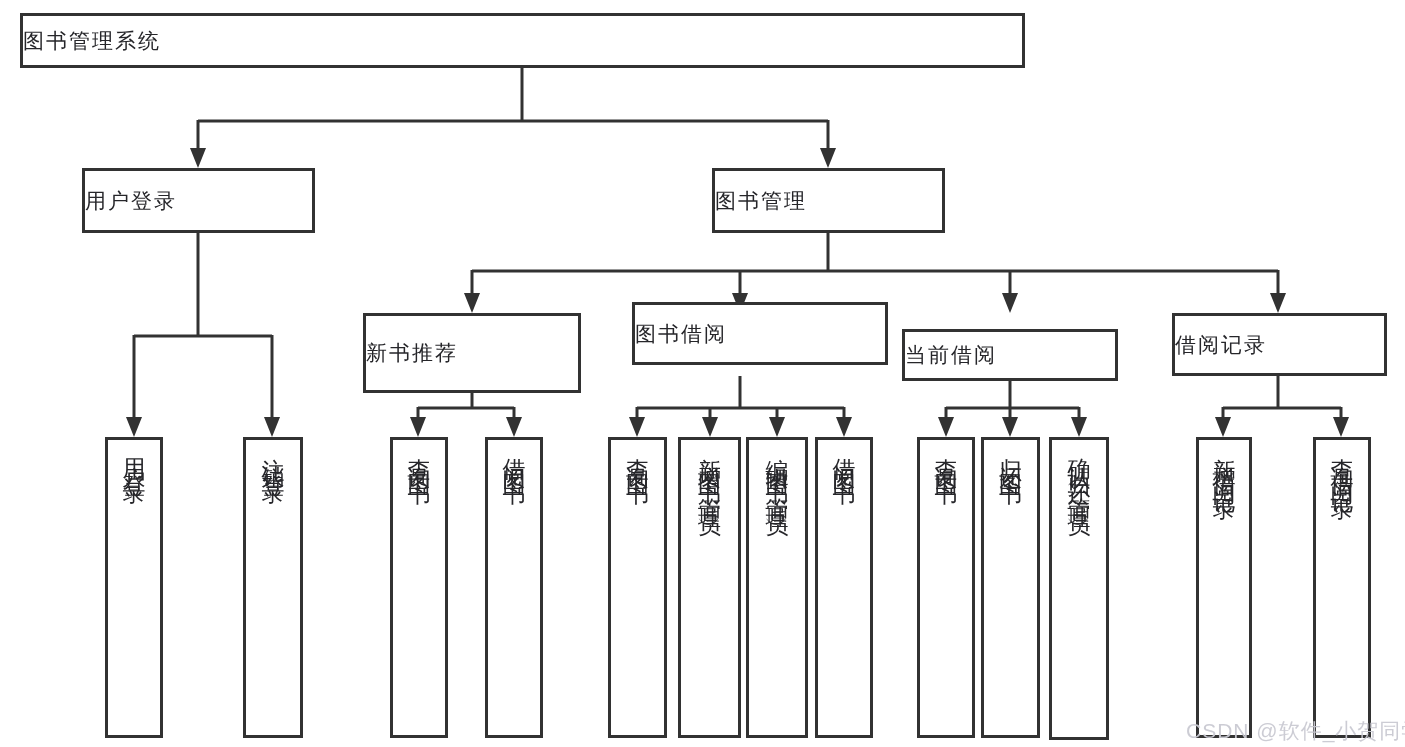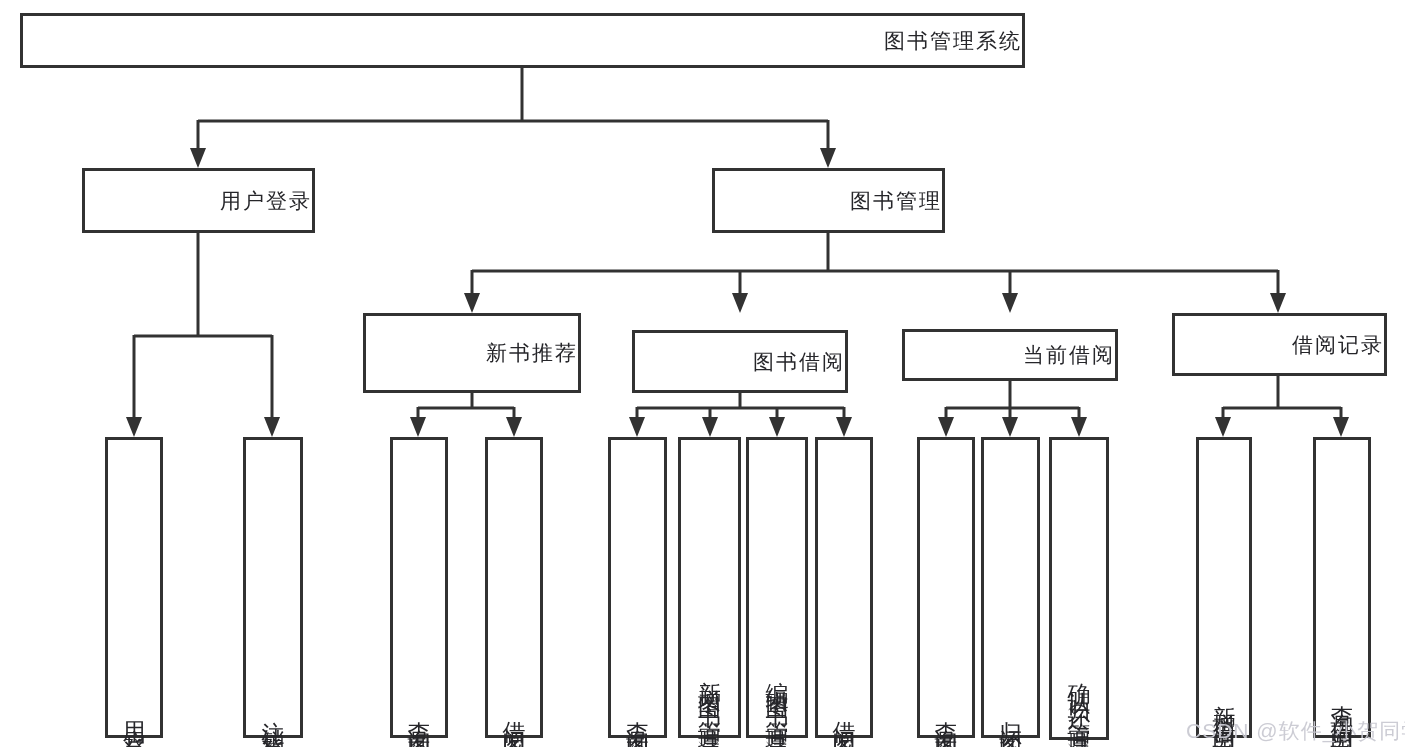--- a/index.html
+++ b/index.html
@@ -16,21 +16,21 @@
     position: absolute;
     left: 0; top: 0;
     z-index: 0;
   }
   .node {
     position: absolute;
     background: #ffffff;
     border: 3px solid #323232;
     display: flex;
     align-items: center;
-    justify-content: flex-end;
+    justify-content: flex-start;
     color: #26262a;
     z-index: 1;
   }
   .h-node span {
     font-size: 21px;
     letter-spacing: 2px;
     white-space: nowrap;
   }
   .v-node {
     writing-mode: vertical-rl;
@@ -134,21 +134,21 @@
   <div class="node h-node" style="left:82px; top:168px; width:233px; height:65px">
     <span>用户登录</span>
   </div>
   <div class="node h-node" style="left:712px; top:168px; width:233px; height:65px">
     <span>图书管理</span>
   </div>
 
   <div class="node h-node" style="left:363px; top:313px; width:218px; height:80px">
     <span>新书推荐</span>
   </div>
-  <div class="node h-node" style="left:632px; top:330px; width:216px; height:63px">
+  <div class="node h-node" style="left:632px; top:302px; width:256px; height:63px">
     <span>图书借阅</span>
   </div>
   <div class="node h-node" style="left:902px; top:329px; width:216px; height:52px">
     <span>当前借阅</span>
   </div>
   <div class="node h-node" style="left:1172px; top:313px; width:215px; height:63px">
     <span>借阅记录</span>
   </div>
 
   <div class="node v-node" style="left:105px; top:437px; width:58px; height:301px">

